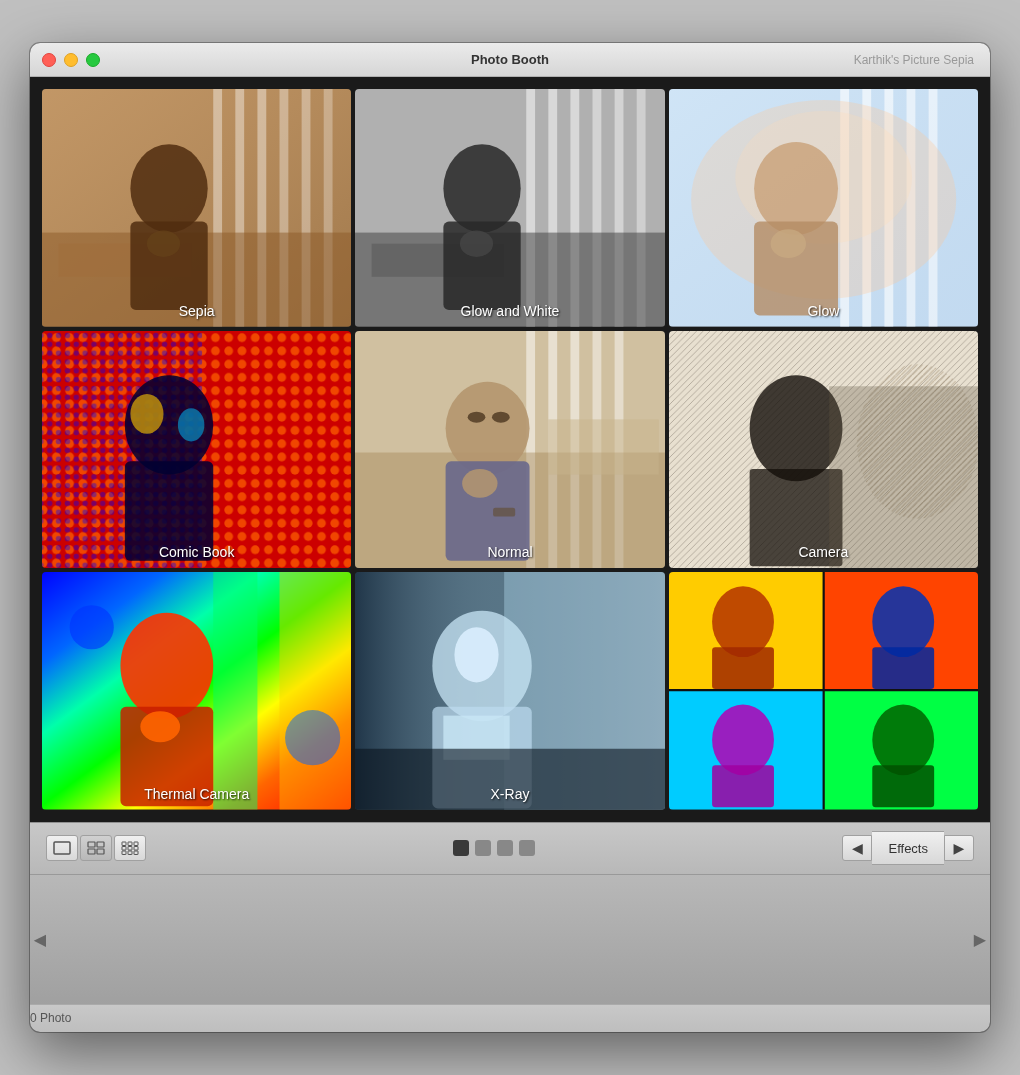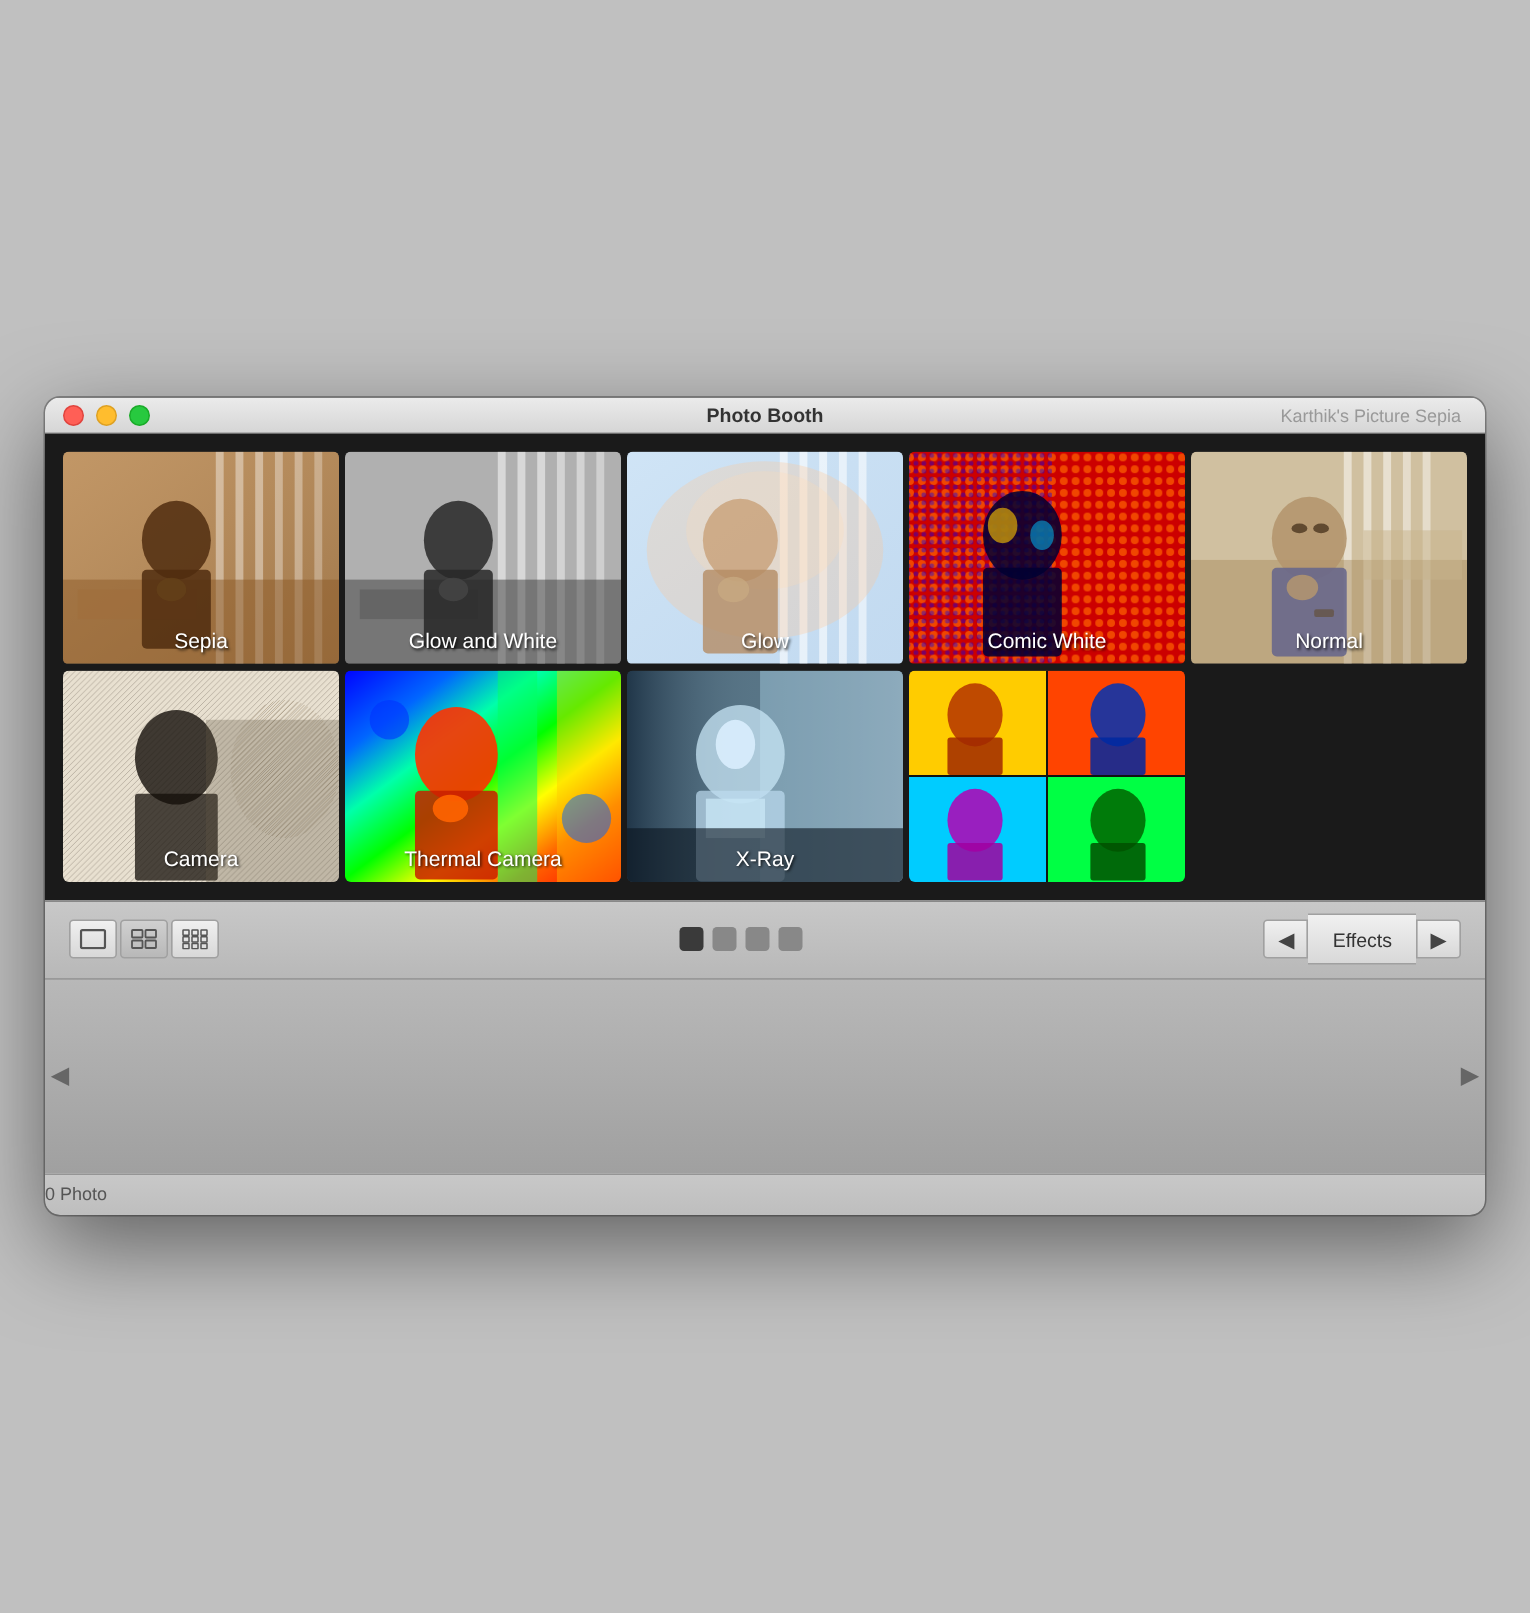--- a/index.html
+++ b/index.html
@@ -14,21 +14,21 @@
     }
     .window {
       width: 960px;
       background: #3a3a3a;
       border-radius: 10px;
       box-shadow: 0 20px 60px rgba(0,0,0,0.5), 0 0 0 1px rgba(0,0,0,0.3);
       overflow: hidden;
     }
     .titlebar {
       background: linear-gradient(to bottom, #ebebeb, #d6d6d6);
-      height: 24px;
+      height: 34px;
       display: flex;
       align-items: center;
       padding: 0 12px;
       border-bottom: 1px solid #b0b0b0;
       position: relative;
     }
     .traffic-lights {
       display: flex;
       gap: 8px;
       align-items: center;
@@ -55,21 +55,21 @@
       right: 16px;
       font-size: 12px;
       color: #999;
     }
     .main-content {
       background: #1a1a1a;
       padding: 12px;
     }
     .grid {
       display: grid;
-      grid-template-columns: repeat(5, 1fr);
+      grid-template-columns: repeat(3, 1fr);
       gap: 4px;
     }
     .effect-cell {
       position: relative;
       border-radius: 4px;
       overflow: hidden;
       cursor: pointer;
       aspect-ratio: 280/215;
     }
     .effect-label {
@@ -306,21 +306,21 @@
             <circle cx="4" cy="4" r="2.5" fill="rgba(0,0,255,0.4)"></circle>
           </pattern>
           <rect width="150" height="215" fill="url(#dots2)"></rect>
 
           <ellipse cx="120" cy="85" rx="40" ry="45" fill="rgba(0,0,50,0.85)"></ellipse>
           <rect x="80" y="118" width="80" height="90" fill="rgba(0,0,50,0.85)" rx="5"></rect>
 
           <ellipse cx="100" cy="75" rx="15" ry="18" fill="rgba(255,200,0,0.6)"></ellipse>
           <ellipse cx="140" cy="85" rx="12" ry="15" fill="rgba(0,200,255,0.5)"></ellipse>
         </svg>
-        <span class="effect-label">Comic White</span>
+        <span class="effect-label">Comic Book</span>
       </div>
 
       <div class="effect-cell">
         <svg class="effect-visual" viewBox="0 0 290 215" preserveAspectRatio="xMidYMid slice">
           <rect width="290" height="215" fill="#d0c0a0"></rect>
           <rect x="160" y="0" width="8" height="215" fill="rgba(255,255,255,0.5)"></rect>
           <rect x="180" y="0" width="8" height="215" fill="rgba(255,255,255,0.5)"></rect>
           <rect x="200" y="0" width="8" height="215" fill="rgba(255,255,255,0.5)"></rect>
           <rect x="220" y="0" width="8" height="215" fill="rgba(255,255,255,0.45)"></rect>
           <rect x="240" y="0" width="8" height="215" fill="rgba(255,255,255,0.45)"></rect>

